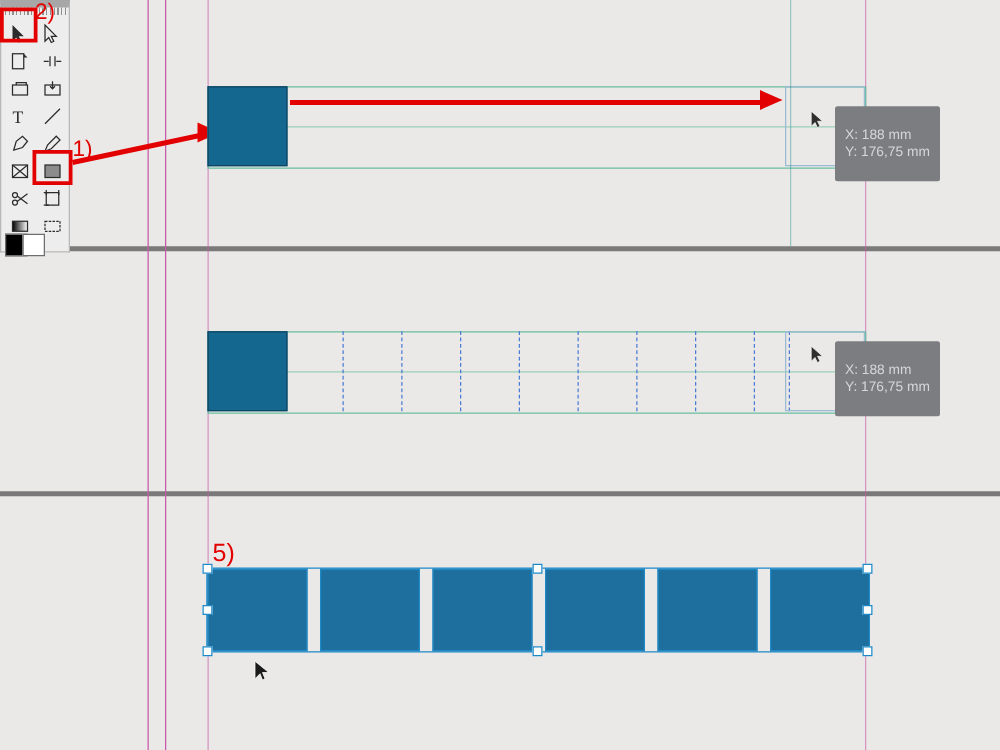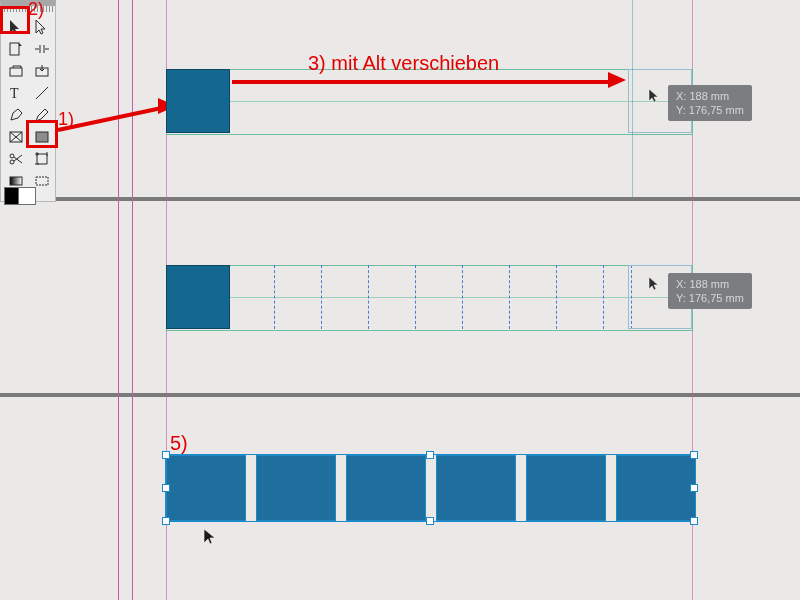--- a/index.html
+++ b/index.html
@@ -21,21 +21,21 @@
   .arrow-line{position:absolute;height:4px;background:#e30000}
   .arrow-head{position:absolute;width:0;height:0;border-top:8px solid transparent;border-bottom:8px solid transparent;border-left:18px solid #e30000}
   
   .region{position:absolute}
   .frame{position:absolute;border:1px solid #6abf9e}
   .midline{position:absolute;height:1px;background:#99d1b9}
   .blue{background:#14678e;border:1px solid #0e4562}
   .blue-sel{background:#1f6f9e;border:1px solid #1d89c7}
   .dash{position:absolute;border-left:1px dashed #4a7cd6}
   .handle{position:absolute;width:6px;height:6px;background:#fff;border:1px solid #1d89c7}
-  .tip{position:absolute;background:#7b7d80;color:#d7d7d7;font-size:11px;padding:4px 8px;border-radius:2px;line-height:14px}
+  .tip{position:absolute;background:#7b7d80;color:#d7d7d7;font-size:11px;padding:16px 8px;border-radius:2px;line-height:14px}
   .tip span{display:block}
   .cursor-arrow{position:absolute}
   .cursor-arrow svg{width:14px;height:18px}
   .smallcur{position:absolute}
   .smallcur svg{width:12px;height:15px}
   .swatches{position:absolute;width:54px;height:20px}
   .swatch{position:absolute;width:16px;height:16px;border:1px solid #6e6e6e}
 </style>
 </head>
 <body>
@@ -170,21 +170,20 @@
 
   <div class="region" style="left:166px;top:69px;width:525px;height:64px">
     <div class="frame" style="left:0;top:0;width:525px;height:64px"></div>
     <div class="midline" style="left:0;top:32px;width:525px"></div>
     <div class="blue" style="position:absolute;left:0;top:0;width:62px;height:62px"></div>
 
     <div style="position:absolute;left:462px;top:0;width:62px;height:62px;border:1px solid #9bbad4"></div>
   </div>
   <div class="vline cyan" style="left:632px;top:0;height:197px"></div>
 
-  <div class="ann" style="left:308px;top:52px;font-size:20px">3) mit Alt verschieben</div>
   <div class="arrow-line" style="left:232px;top:80px;width:380px"></div>
   <div class="arrow-head" style="left:608px;top:72px"></div>
 
   <div class="smallcur" style="left:648px;top:88px">
     <svg viewBox="0 0 12 15">
         <path d="M1 1v12l3-3 2 4 2-1-2-4h4z" fill="#2f2f2f" stroke="#fff" stroke-width=".5"></path>
       </svg>
   </div>
   <div class="tip" style="left:668px;top:85px">
     <span>X: 188 mm</span>

